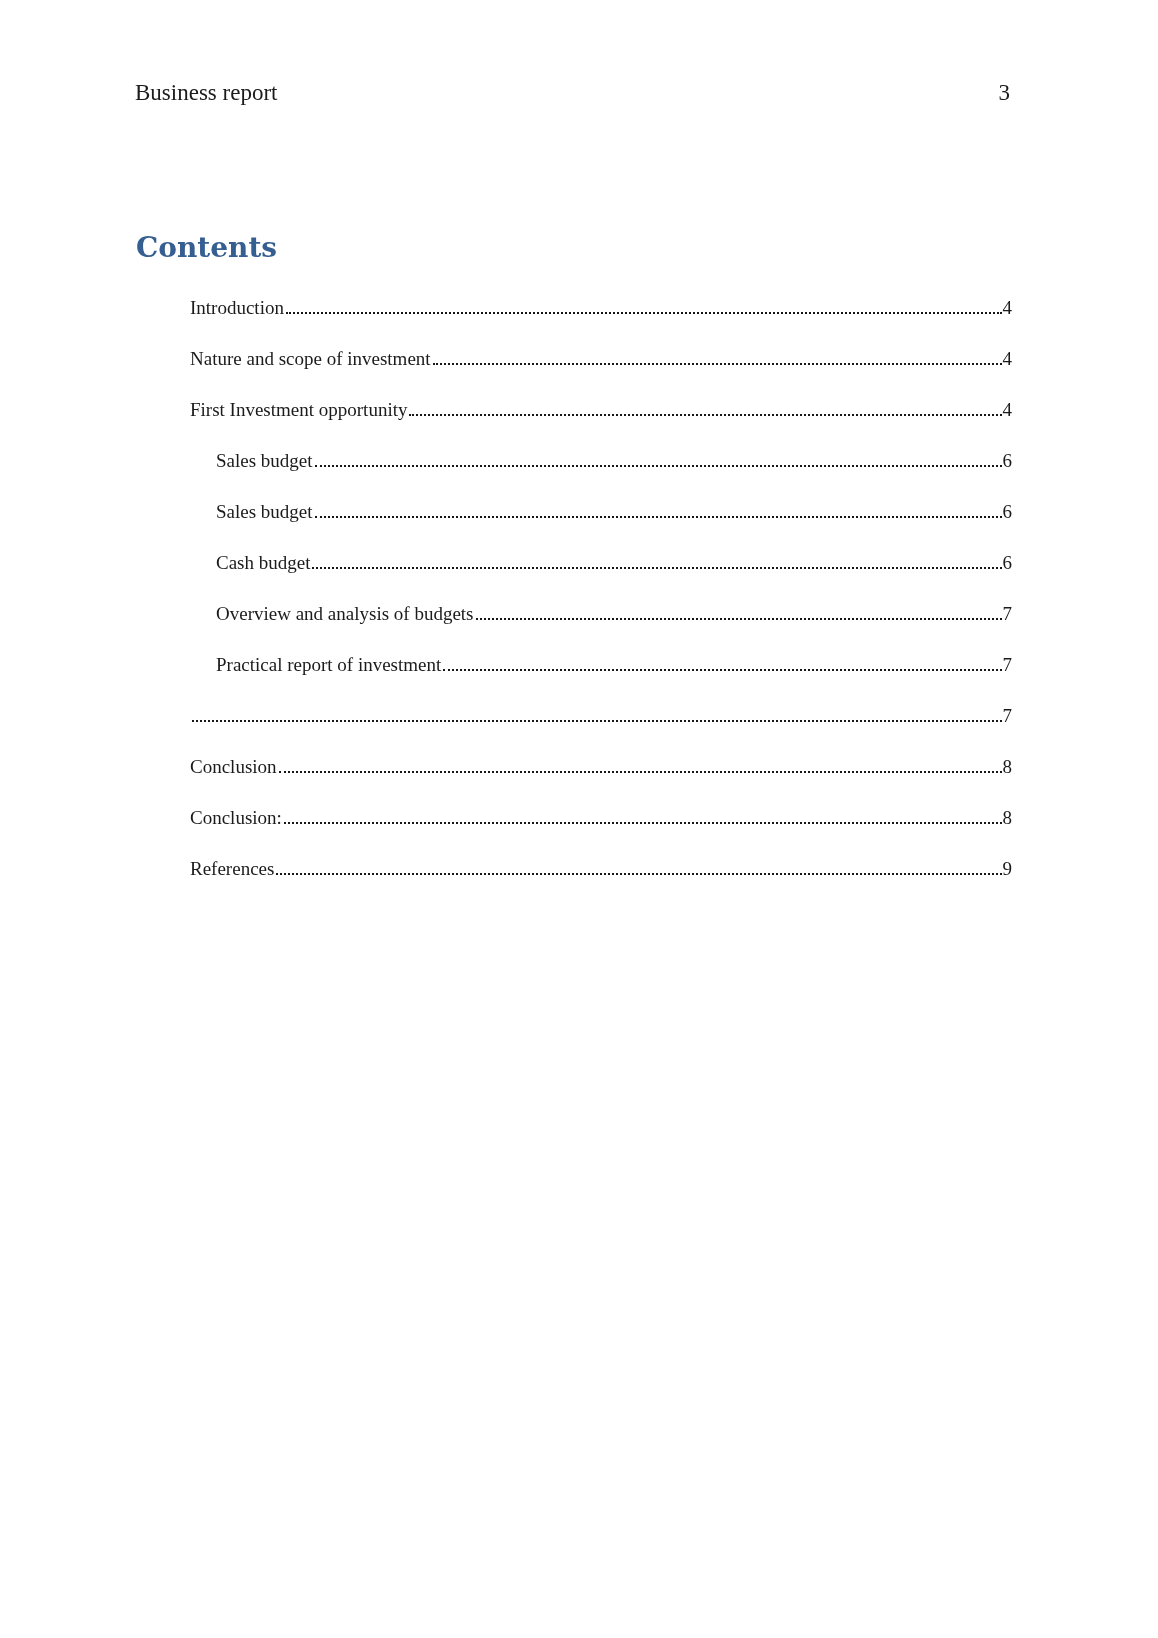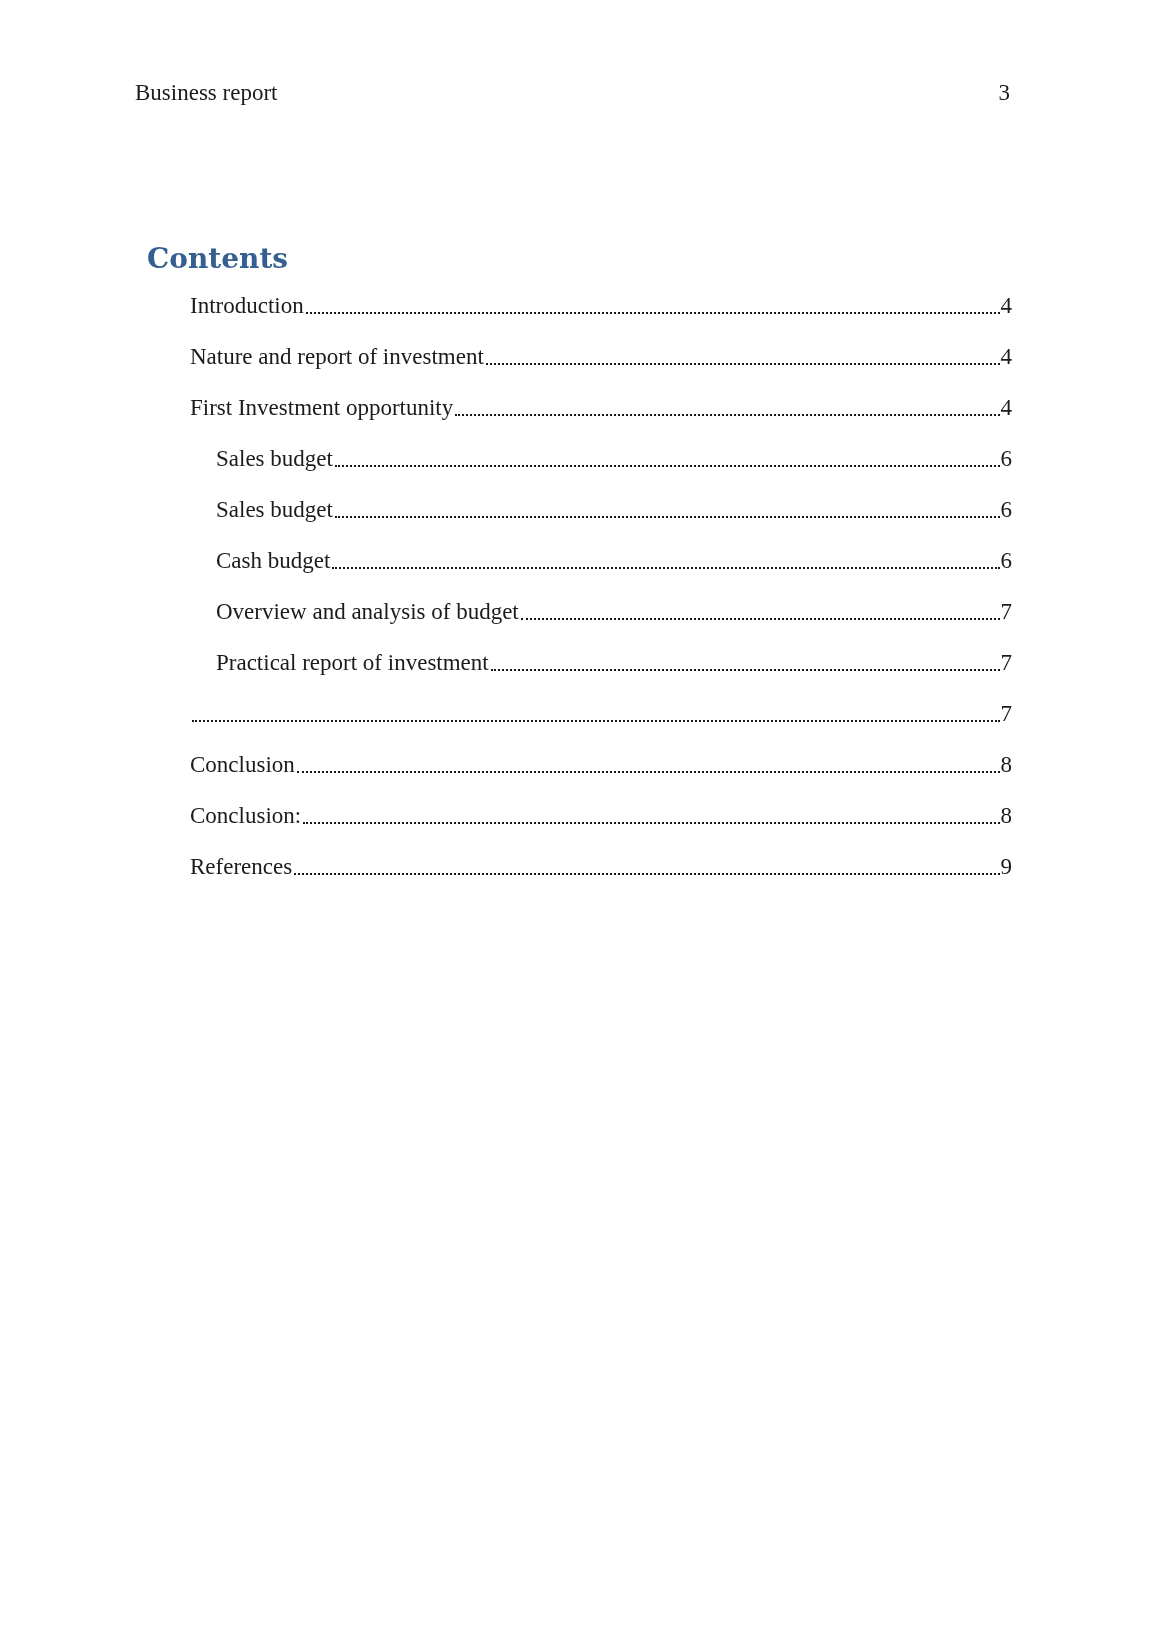--- a/index.html
+++ b/index.html
@@ -31,39 +31,39 @@
     top: 80px;
     font-size: 23px;
     line-height: 1.15;
   }
 
   
   .contents-title {
     position: absolute;
     left: 135px;
     top: 232px;
-    margin: 12px;
+    margin: 1px;
     font-family: "DejaVu Serif", serif;
     font-size: 28px;
     font-weight: bold;
     line-height: 1.1;
   }
 
   
   .toc {
     position: absolute;
     left: 190px;
     right: 146px;
     top: 268px;
   }
   .toc-row {
     display: flex;
     align-items: flex-end;
     height: 51px;
-    font-size: 23px;
+    font-size: 19px;
     line-height: 1.18;
   }
   .toc-row.lvl2 { padding-left: 26px; align-items: flex-end; }
   .toc-label {
     white-space: nowrap;
     flex: 0 0 auto;
   }
   .toc-leader {
     flex: 1 1 auto;
     border-bottom: 2.6px dotted #161616;
@@ -83,21 +83,21 @@
 
 <h1 class="contents-title" style="color: rgb(54, 95, 145);">Contents</h1>
 
 <div class="toc">
     <div class="toc-row lvl1">
       <span class="toc-label">Introduction</span>
       <span class="toc-leader"></span>
       <span class="toc-page">4</span>
     </div>
     <div class="toc-row lvl1">
-      <span class="toc-label">Nature and report of investment</span>
+      <span class="toc-label">Nature and scope of investment</span>
       <span class="toc-leader"></span>
       <span class="toc-page">4</span>
     </div>
     <div class="toc-row lvl1">
       <span class="toc-label">First Investment opportunity</span>
       <span class="toc-leader"></span>
       <span class="toc-page">4</span>
     </div>
     <div class="toc-row lvl2">
       <span class="toc-label">Sales budget</span>
@@ -108,21 +108,21 @@
       <span class="toc-label">Sales budget</span>
       <span class="toc-leader"></span>
       <span class="toc-page">6</span>
     </div>
     <div class="toc-row lvl2">
       <span class="toc-label">Cash budget</span>
       <span class="toc-leader"></span>
       <span class="toc-page">6</span>
     </div>
     <div class="toc-row lvl2">
-      <span class="toc-label">Overview and analysis of budget</span>
+      <span class="toc-label">Overview and analysis of budgets</span>
       <span class="toc-leader"></span>
       <span class="toc-page">7</span>
     </div>
     <div class="toc-row lvl2">
       <span class="toc-label">Practical report of investment</span>
       <span class="toc-leader"></span>
       <span class="toc-page">7</span>
     </div>
     <div class="toc-row lvl1">
       <span class="toc-leader"></span>

